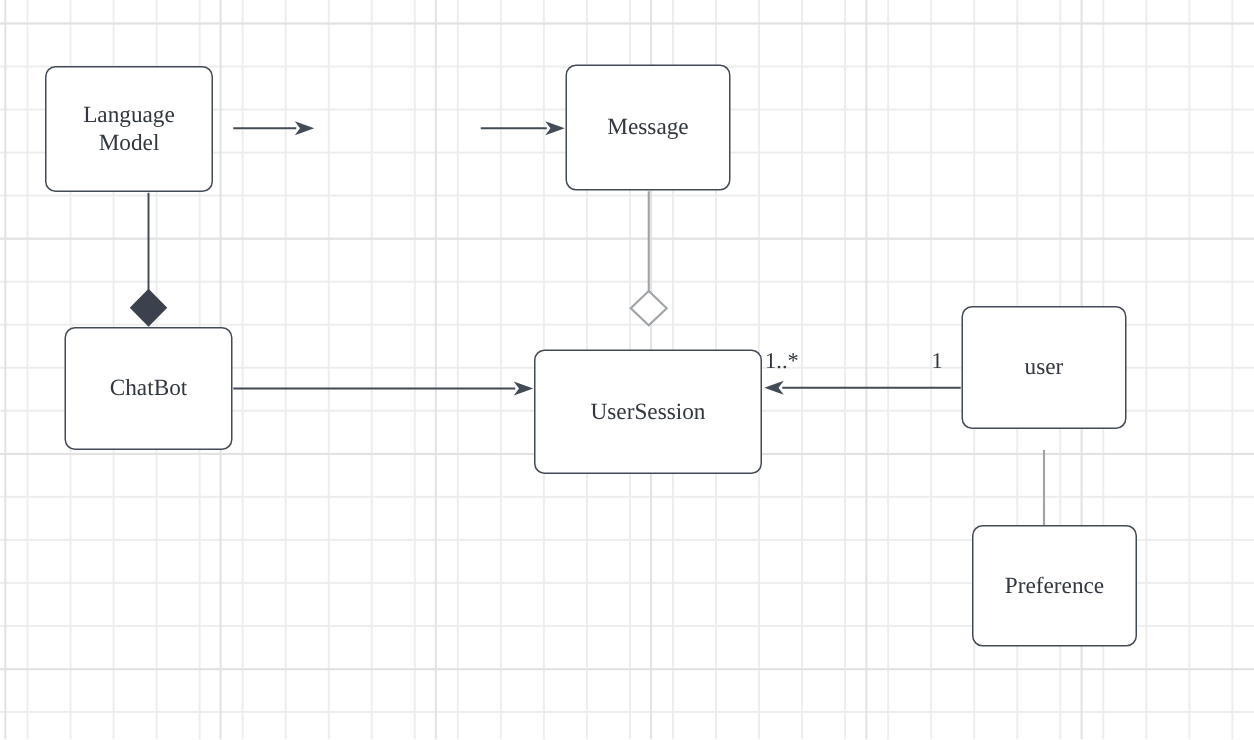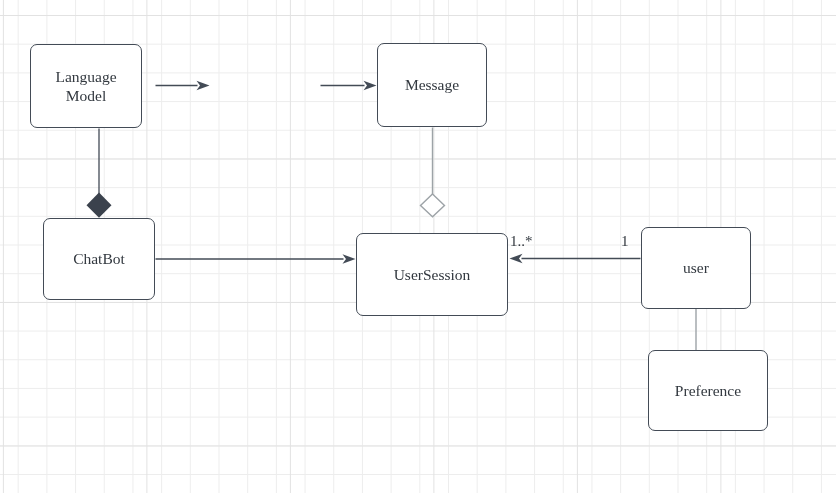--- a/index.html
+++ b/index.html
@@ -53,22 +53,22 @@
     color: #32383f;
     line-height: 1.25;
     padding: 4px 6px;
     cursor: default;
   }
   .node-language-model { left: 30px;  top: 44px;  width: 112px; height: 84px; }
   .node-response       { left: 210px; top: 43px;  width: 110px; height: 84px; }
   .node-message        { left: 377px; top: 43px;  width: 110px; height: 84px; text-align: center; }
   .node-chatbot        { left: 43px;  top: 218px; width: 112px; height: 82px; }
   .node-usersession    { left: 356px; top: 217px; width: 152px; height: 83px; margin-top: 16px; }
-  .node-user           { left: 641px; top: 227px; width: 110px; height: 82px; }
-  .node-preference     { left: 648px; top: 350px; width: 120px; height: 81px; }
+  .node-user           { left: 641px; top: 204px; width: 110px; height: 82px; }
+  .node-preference     { left: 648px; top: 350px; width: 110px; height: 81px; }
   .edge-label {
     position: absolute;
     font-size: 15px;
     color: #32383f;
     white-space: nowrap;
   }
   .label-target-mult { left: 510px; top: 233px; }
   .label-source-mult { left: 621px; top: 233px; }
 </style>
 </head>

